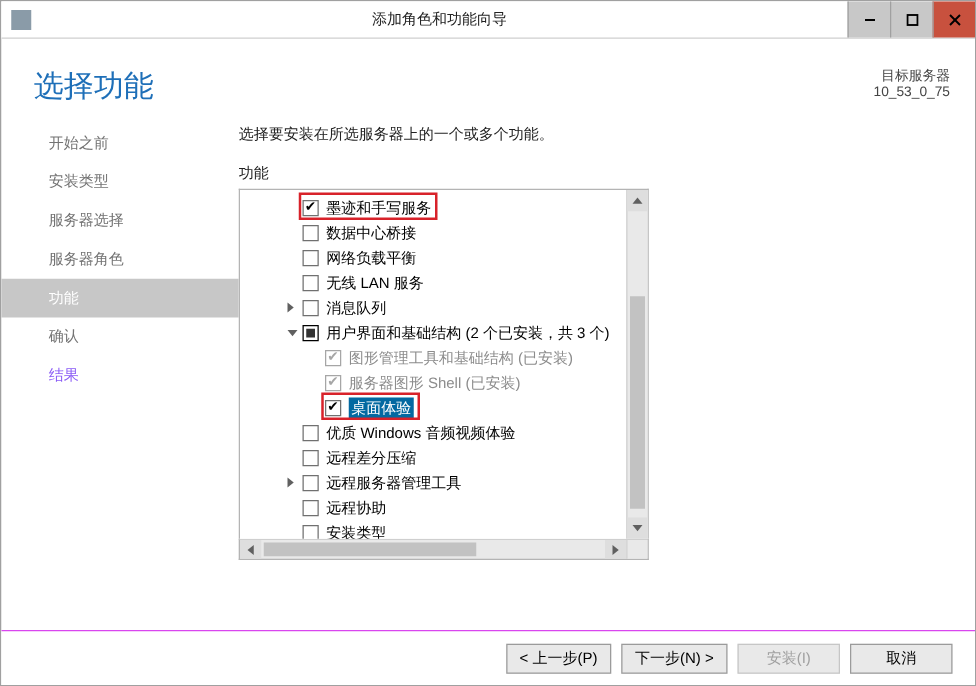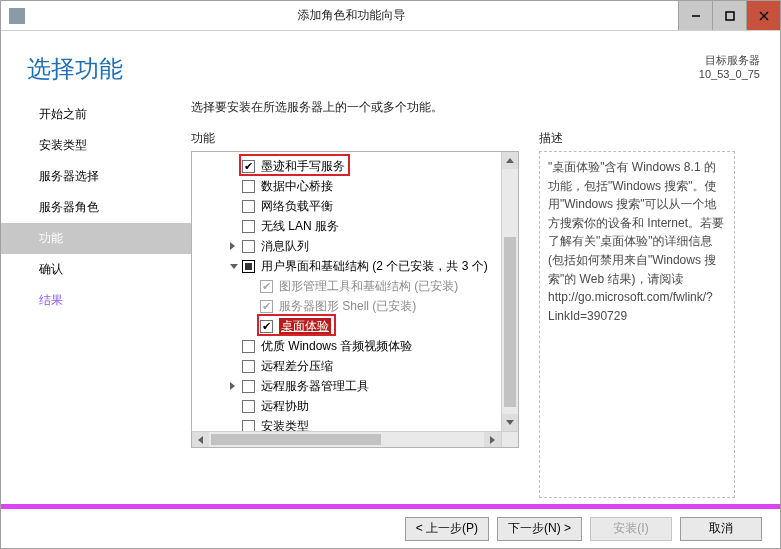--- a/index.html
+++ b/index.html
@@ -9,55 +9,55 @@
 .title-bar .title-text { flex:1; text-align:center; font-size:12px; color:#222;}
 .winbtns { display:flex; height:100%;}
 .winbtn { width:34px; display:flex; align-items:center; justify-content:center; background:#c8c8c8; border-left:1px solid #a0a0a0;}
 .winbtn.close { background:#c8513e;}
 .winbtn svg { width:10px; height:10px;}
 .header { display:flex; align-items:flex-start;}
 .page-title { color:#1e6fb8; font-size:24px; font-weight:400; margin:22px 0 0 26px;}
 .server-label { margin-left:auto; text-align:right; font-size:11px; color:#444; margin-right:20px; margin-top:22px;}
 .content { display:flex; padding-top:14px;}
 .sidebar { width:190px; }
-.side-item { padding:7px 0 7px 38px; color:#000000;}
+.side-item { padding:7px 0 7px 38px; color:#737373;}
 .side-item.disabled { color:#8b5cf6;}
 .side-item.active { background:#c7c7c7; color:#fff;}
 .main { position:relative; display:flex; flex-direction:column; }
 .instruction { font-size:12px; color:#222; margin-bottom:14px; }
 .cols { display:flex; gap:20px;}
 .col-feat { width:328px;}
 .col-desc { width:196px;}
 .col-head { font-size:12px; color:#222; margin-bottom:4px;}
 .feat-box { height:280px; background:#fff; position:relative; border:1px solid #b4b4b4; border-bottom:none;}
 .feat-scroll { position:absolute; inset:0; right:18px; bottom:0; overflow:hidden;}
 .tree { padding:4px 0 4px 8px;}
 .node { display:flex; align-items:center; height:20px; white-space:nowrap; font-size:12px;}
 .node .twisty { width:12px; display:inline-flex; }
 .node .cb { width:13px; height:13px; border:1px solid #707070; margin-right:6px; display:inline-flex; align-items:center; justify-content:center; font-size:11px; background:#fff;}
 .node .cb.checked::before { content:"✔"; font-size:11px; line-height:1; color:#000;}
 .node .cb.checked.grey { border-color:#a6a6a6;}
 .node .cb.checked.grey::before { color:#a6a6a6;}
 .node .lbl { color:#000; }
 .node .lbl.grey { color:#8c8c8c;}
-.node .lbl.sel { background:#b91c1c; color:#fff; padding:0 2px;text-decoration:underline;}
+.node .lbl.sel { background:#0369a1; color:#fff; padding:0 2px;}
 .ind1 { padding-left:30px;}
 .ind2 { padding-left:48px;}
 .red1 { position:absolute; border:2px solid #d8222a; pointer-events:none;}
 .vsb { position:absolute; right:0; top:0; bottom:0; width:17px; background:#e9e9e9; border-left:1px solid #cfcfcf; display:flex; flex-direction:column;}
 .vsb .arr { height:17px; display:flex; align-items:center; justify-content:center; background:#dedede;}
 .vsb .track { flex:1; position:relative;}
 .vsb .thumb { position:absolute; left:2px; right:2px; top:68px; height:170px; background:#c2c2c2;}
 .hsb-row { width:328px; height:17px; background:#e9e9e9; border:1px solid #b4b4b4; border-top:1px solid #cfcfcf; display:flex; align-items:stretch;}
 .hsb-row .arr { width:17px; display:flex; align-items:center; justify-content:center; background:#dedede;}
 .hsb-row .track { flex:1; position:relative;}
 .hsb-row .thumb { position:absolute; top:2px; bottom:2px; left:2px; width:170px; background:#c2c2c2;}
 .hsb-row .corner { width:17px; background:#e9e9e9; border-left:1px solid #cfcfcf;}
 .desc-box { height:347px; border:1px dashed #bdbdbd; padding:6px 8px; font-size:12px; color:#4a4a4a; line-height:1.55;}
-.footer { position:absolute; left:0; right:0; bottom:0; height:44px; border-top:5px solid #d946ef; display:flex; align-items:center; justify-content:flex-end; padding-right:18px; gap:8px; background:#fff;}
+.footer { position:absolute; left:0; right:0; bottom:0; height:44px; border-top:1px solid #d946ef; display:flex; align-items:center; justify-content:flex-end; padding-right:18px; gap:8px; background:#fff;}
 .btn { min-width:82px; height:24px; border:1px solid #9b9b9b; background:#e9e9e9; font-size:12px; display:inline-flex; align-items:center; justify-content:center; padding:0 10px;}
 .btn.disabled { color:#a0a0a0; border-color:#c6c6c6;}
 .tri { width:0; height:0; }
 </style>
 </head>
 <body>
 
 <div class="title-bar">
   <div class="app-icon"></div>
   <div class="title-text">添加角色和功能向导</div>
@@ -213,24 +213,20 @@
             </div>
           <div class="track">
               <div class="thumb"></div>
             </div>
           <div class="arr">
               <div class="tri" style="border-top:4px solid transparent;border-bottom:4px solid transparent;border-left:5px solid #606060"></div>
             </div>
           <div class="corner"></div>
         </div>
       </div>
-      <div class="col-desc">
-        <div class="col-head">描述</div>
-        <div class="desc-box">"桌面体验"含有 Windows 8.1 的功能，包括"Windows 搜索"。使用"Windows 搜索"可以从一个地方搜索你的设备和 Internet。若要了解有关"桌面体验"的详细信息(包括如何禁用来自"Windows 搜索"的 Web 结果)，请阅读 http://go.microsoft.com/fwlink/?LinkId=390729</div>
-      </div>
     </div>
   </div>
 </div>
 
 <div class="footer">
   <div class="btn">&lt; 上一步(P)</div>
   <div class="btn">下一步(N) &gt;</div>
   <div class="btn disabled">安装(I)</div>
   <div class="btn">取消</div>
 </div>

